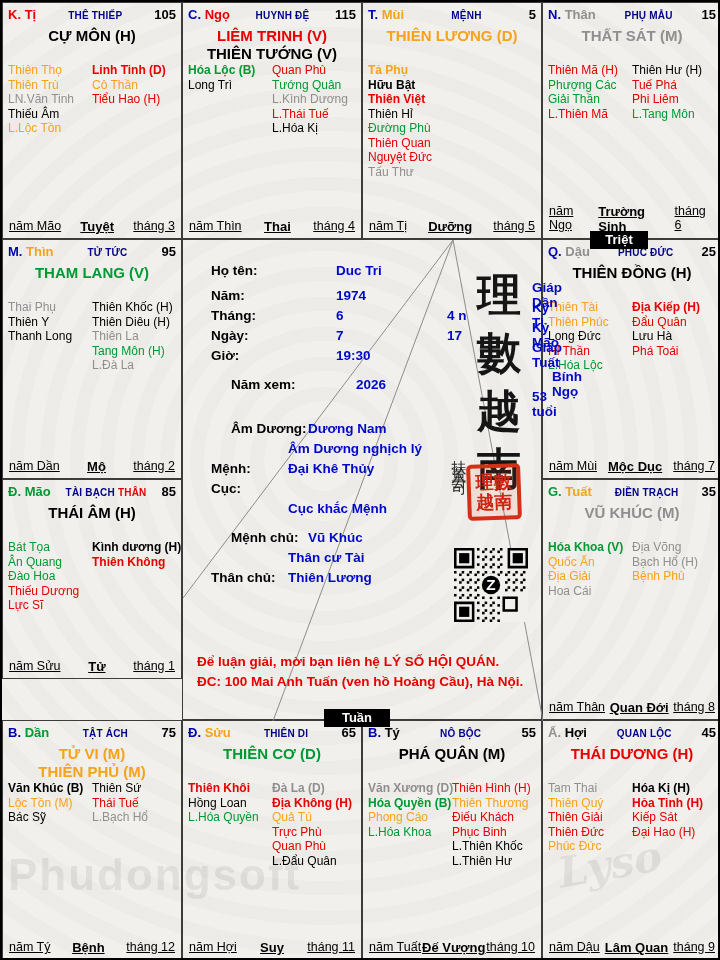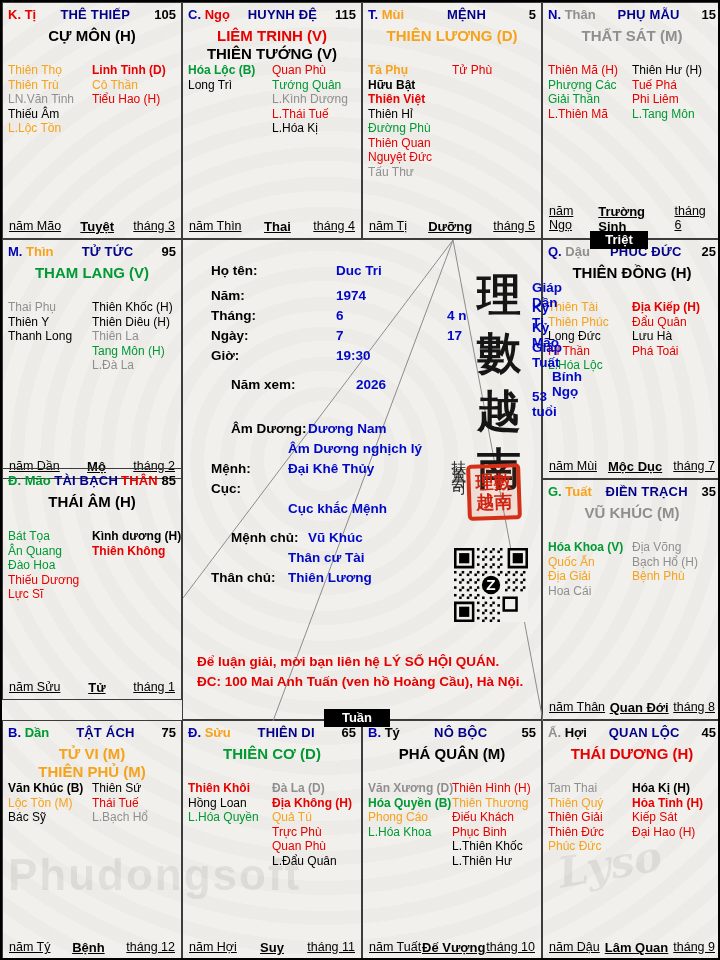--- a/index.html
+++ b/index.html
@@ -5,38 +5,38 @@
   html,body{margin:0;padding:0;background:#fff;}
   #chart{position:relative;width:720px;height:960px;background:#f1f0ec;border:2px solid #000;
          box-sizing:border-box;font-family:"Liberation Sans",sans-serif;overflow:hidden;}
   #chart::before{content:"";position:absolute;inset:0;
      background:repeating-radial-gradient(circle at 45% 48%, rgba(0,0,0,0.018) 0 14px, rgba(255,255,255,0) 14px 30px);
      pointer-events:none;}
   .cell{position:absolute;border:1px solid #3c3c3c;box-sizing:border-box;}
   .cell-header{display:flex;justify-content:space-between;align-items:baseline;
                padding:4px 5px 0 5px;font-weight:bold;font-size:13px;white-space:nowrap;}
   .stem-branch{flex:0 0 auto;}
-  .palace{color:#00008B;font-size:13px;letter-spacing:.2px;}
+  .palace{color:#00008B;font-size:10px;letter-spacing:.2px;}
   .palace2{color:#e60000;margin-left:3px;}
   .num{color:#000;}
   .mains{text-align:center;font-weight:bold;font-size:15px;line-height:1.18;margin-top:5px;min-height:36px;}
   .stars{display:flex;padding:0 5px;font-size:12px;line-height:1.21;}
   .stars .col{width:50%;}
   .star{white-space:nowrap;}
   .cell-footer{position:absolute;left:0;right:0;bottom:4px;display:flex;justify-content:space-between;
                padding:0 6px;font-size:12.5px;color:#000;text-decoration:underline;}
   .stage{font-weight:bold;font-size:13px;}
   .b{font-weight:bold;}
   .c-red{color:#e60000;} .c-orange{color:#f7a21b;} .c-green{color:#009933;}
   .c-gray{color:#8f8f8f;} .c-black{color:#000;} .c-navy{color:#0000b0;}
   
   .p-ti{left:0;top:0;width:180px;height:237px;} .p-ngo{left:180px;top:0;width:180px;height:237px;}
   .p-mui{left:360px;top:0;width:180px;height:237px;} .p-than{left:540px;top:0;width:180px;height:237px;}
   .p-thin{left:0;top:237px;width:180px;height:240px;} .p-dau{left:540px;top:237px;width:180px;height:240px;}
-  .p-mao{left:0;top:466px;width:180px;height:232px;} .p-tuat{left:540px;top:477px;width:180px;height:241px;}
+  .p-mao{left:0;top:477px;width:180px;height:200px;} .p-tuat{left:540px;top:477px;width:180px;height:241px;}
   .p-dan{left:0;top:718px;width:180px;height:240px;} .p-suu{left:180px;top:718px;width:180px;height:240px;}
   .p-ty{left:360px;top:718px;width:180px;height:240px;} .p-hoi{left:540px;top:718px;width:180px;height:240px;}
   
   .center{position:absolute;left:180px;top:237px;width:360px;height:481px;border:1px solid #3c3c3c;box-sizing:border-box;}
   .aspect-lines{position:absolute;left:0;top:0;pointer-events:none;}
   .info-grid{position:absolute;left:0;top:20px;width:340px;padding-left:28px;}
   .row{display:grid;grid-template-columns:77px 63px 37px 1fr;height:20px;align-items:center;
        font-size:13.5px;font-weight:bold;gap:48px;}
   .row2{display:grid;grid-template-columns:77px 1fr;height:20px;align-items:center;font-size:13.5px;font-weight:bold;}
   .gap{margin-top:9px;padding-left:20px;}
@@ -136,23 +136,20 @@
       <div class="stars">
         <div class="col">
           <div class="star c-orange b">Tả Phụ</div>
           <div class="star c-black b">Hữu Bật</div>
           <div class="star c-red b">Thiên Việt</div>
           <div class="star c-black">Thiên Hỉ</div>
           <div class="star c-green">Đường Phù</div>
           <div class="star c-red">Thiên Quan</div>
           <div class="star c-red">Nguyệt Đức</div>
           <div class="star c-gray">Tấu Thư</div>
-        </div>
-        <div class="col">
-          <div class="star c-red">Tử Phù</div>
         </div>
       </div>
       <div class="cell-footer">
         <span class="nam">năm Tị</span>
         <span class="stage">Dưỡng</span>
         <span class="thang">tháng 5</span>
       </div>
     </div>
   <div class="cell p-than">
       <div class="cell-header">

